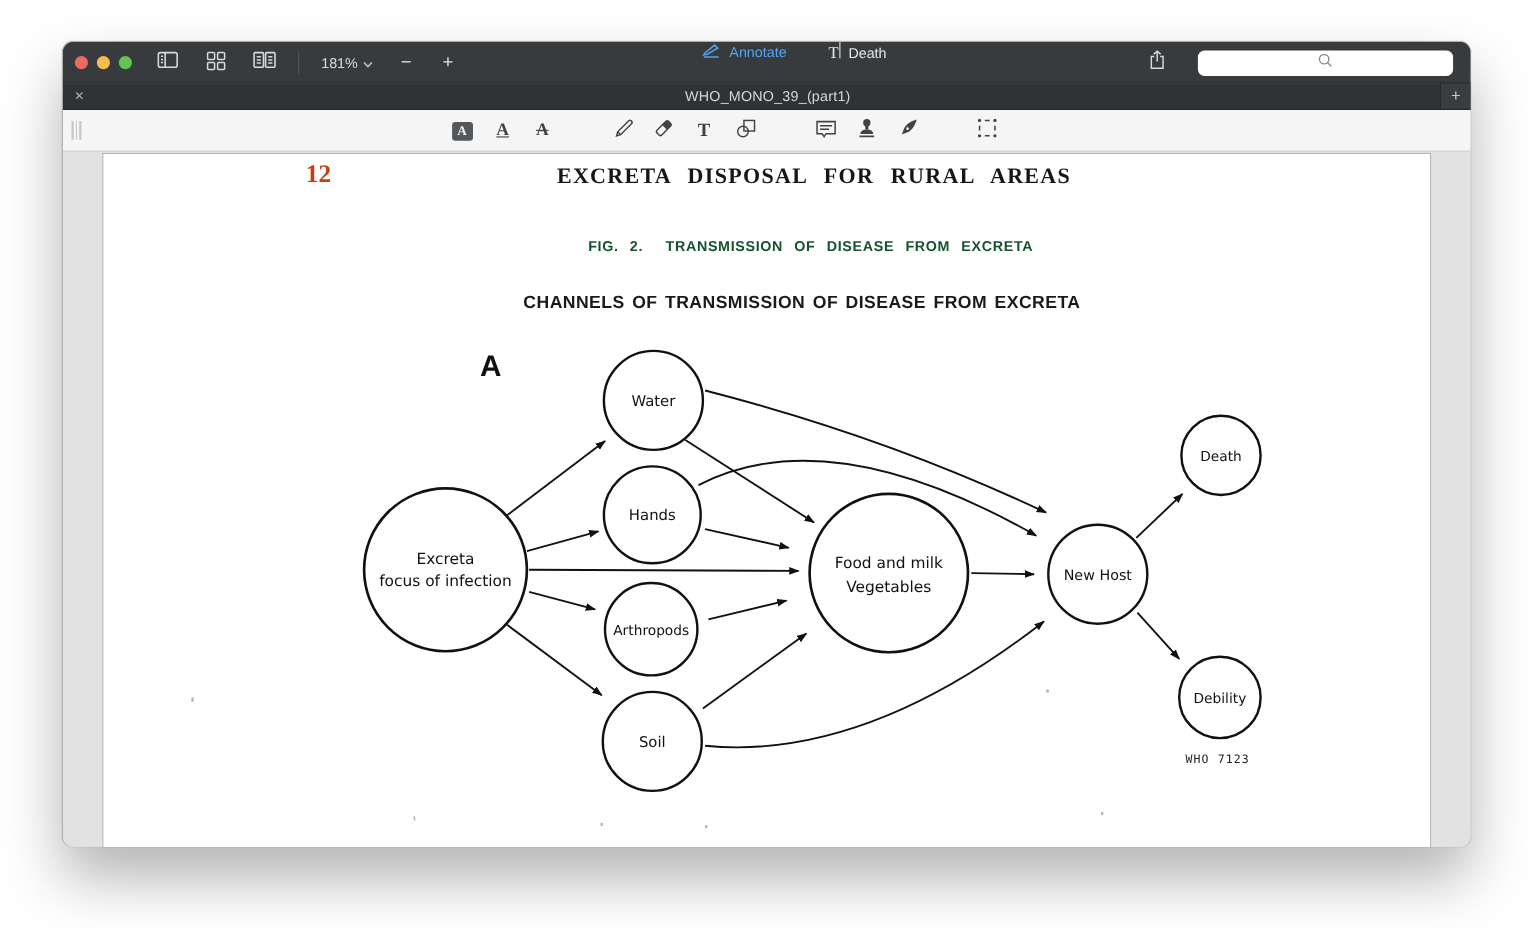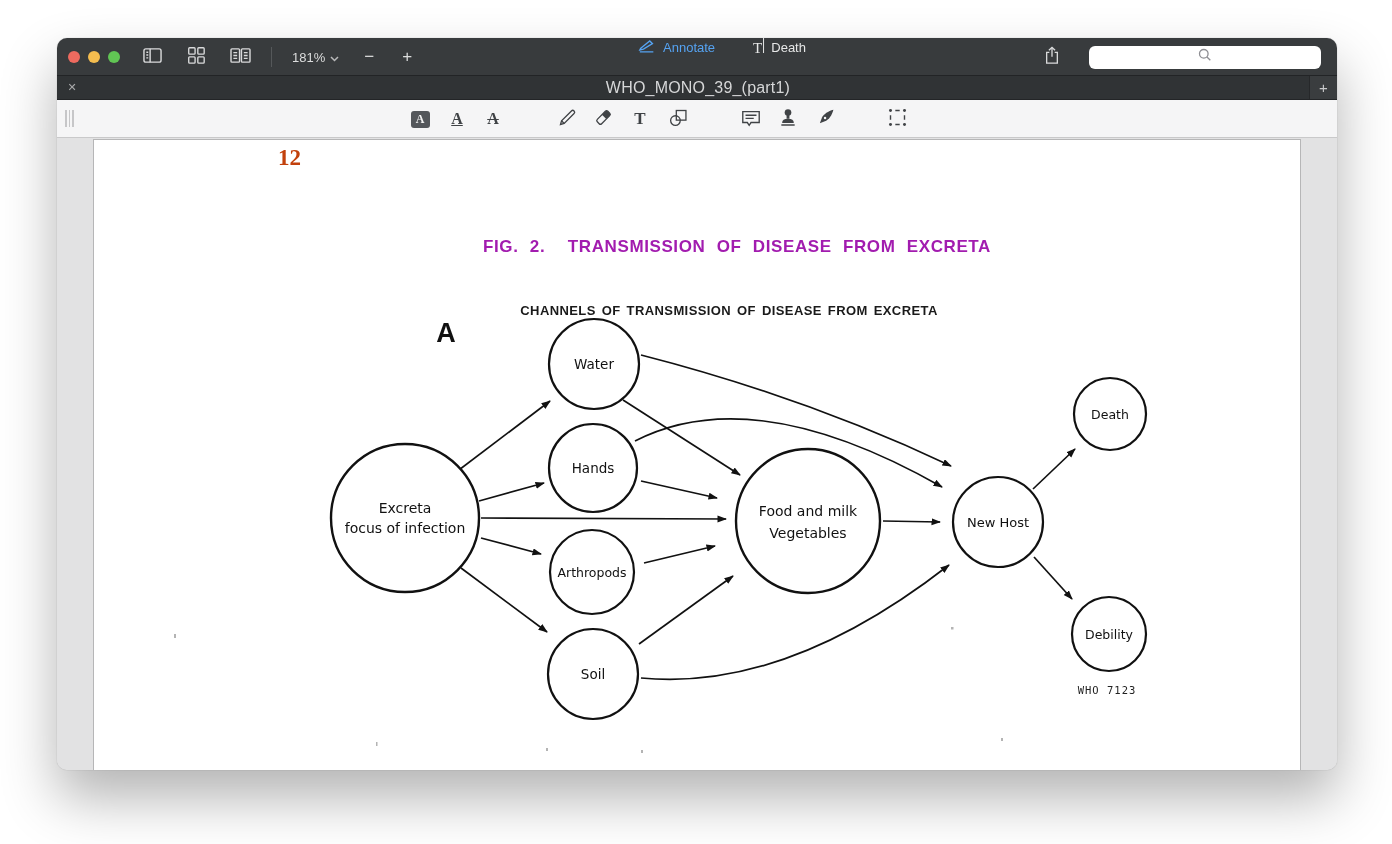--- a/index.html
+++ b/index.html
@@ -25,21 +25,21 @@
   .mode-annotate { color:#55a3f2; }
   .mode-edit { color:#e6e7e7; }
   .edit-glyph { font-family:"Liberation Serif",serif; font-size:15px; }
   .edit-caret { display:inline-block; width:1px; height:15px; background:#e6e7e7; margin-left:1px; }
   .right-group { position:absolute; right:16px; top:0; height:38px; display:flex; align-items:center; gap:22px; }
   .search-field { width:232px; height:23px; background:#fff; border-radius:6px; display:flex; align-items:center; justify-content:center; }
 
   
   .tabbar { height:24px; background:#303335; display:flex; align-items:stretch; border-bottom:1px solid #232527; }
   .tab-close { width:30px; display:flex; align-items:center; justify-content:center; color:#a9aaab; font-size:11px; }
-  .tab-title { flex:1; display:flex; align-items:center; justify-content:center; color:#d6d7d8; font-size:16px; letter-spacing:.2px; }
+  .tab-title { flex:1; display:flex; align-items:center; justify-content:center; color:#d6d7d8; font-size:13px; letter-spacing:.2px; }
   .new-tab { width:28px; background:#3a3d3f; border-left:1px solid #26282a; display:flex; align-items:center; justify-content:center; color:#c9cacb; font-size:15px; }
 
   
   .anno-toolbar { position:relative; height:38px; background:#f5f5f6; border-bottom:1px solid #c9c9ca; }
   .drag-handle { position:absolute; left:8px; top:10px; display:flex; gap:2px; }
   .drag-handle i { width:1.5px; height:17px; background:#c6c6c8; display:block; }
   .tool { position:absolute; top:4px; width:30px; height:30px; display:flex; align-items:center; justify-content:center; border-radius:5px; color:#404346; }
   .glyph-serif { font-family:"Liberation Serif",serif; font-weight:bold; color:#3f4245; }
   .hl-chip { width:19px; height:17px; background:#54575b; border-radius:3px; color:#f2f2f2; font-size:12px; display:flex; align-items:center; justify-content:center; font-family:"Liberation Serif",serif; font-weight:bold; }
   .ul-a { font-size:16px; text-decoration:underline; }
@@ -47,23 +47,23 @@
   .t-tool { font-size:17px; }
 
   
   .content { position:relative; height:669px; background:#e2e2e3; overflow:hidden; }
   .page { position:absolute; left:36px; top:1px; width:1208px; height:668px; background:#fff; border:1px solid #b6b6b7; border-bottom:none; }
 
   .pg-number { position:absolute; left:184px; top:5px; font-family:"Liberation Serif",serif; font-size:23px; font-weight:600; color:#c2410c; }
   .run-header { position:absolute; left:646px; top:9px; transform:translateX(-50%); white-space:nowrap;
     font-family:"Liberation Serif",serif; font-size:20px; font-weight:700; letter-spacing:1.2px; word-spacing:9px; color:#171717; }
   .fig-title { position:absolute; left:643px; top:76px; transform:translateX(-50%); white-space:pre;
-    font-size:17px; font-weight:bold; letter-spacing:.6px; word-spacing:6px; color:#a21caf;margin-top:21px; }
+    font-size:13px; font-weight:bold; letter-spacing:.6px; word-spacing:6px; color:#14532d; }
   .fig-subtitle { position:absolute; left:635px; top:127px; transform:translateX(-50%); white-space:nowrap;
-    font-size:13px; font-weight:bold; letter-spacing:.4px; word-spacing:2px; color:#1a1a1a;margin-top:36px; }
+    font-size:16px; font-weight:bold; letter-spacing:.4px; word-spacing:2px; color:#1a1a1a; }
 
   .diagram-svg { position:absolute; left:200px; top:140px; }
   .node-label { font-family:"DejaVu Sans",sans-serif; fill:#111; }
   .speck { position:absolute; width:2px; height:4px; background:#777; opacity:.55; }
 </style>
 </head>
 <body>
 
 <div class="window">
 
@@ -256,20 +256,21 @@
             <line x1="20" y1="9.5" x2="20" y2="14.5" stroke-width="1.6"></line>
         </svg>
       </span>
     </div>
   </div>
 
   <div class="content">
     <div class="page">
 
       <div class="pg-number">12</div>
+      <div class="run-header">EXCRETA DISPOSAL FOR RURAL AREAS</div>
       <div class="fig-title">FIG. 2.  TRANSMISSION OF DISEASE FROM EXCRETA</div>
       <div class="fig-subtitle">CHANNELS OF TRANSMISSION OF DISEASE FROM EXCRETA</div>
 
       <svg class="diagram-svg" width="980" height="480" viewBox="0 0 980 480">
         <defs>
           <marker id="ah" markerWidth="11" markerHeight="9" refX="8.5" refY="3.5" orient="auto" markerUnits="userSpaceOnUse">
             <path d="M0,0 L9.5,3.5 L0,7 Z" fill="#111"></path>
           </marker>
         </defs>
 

